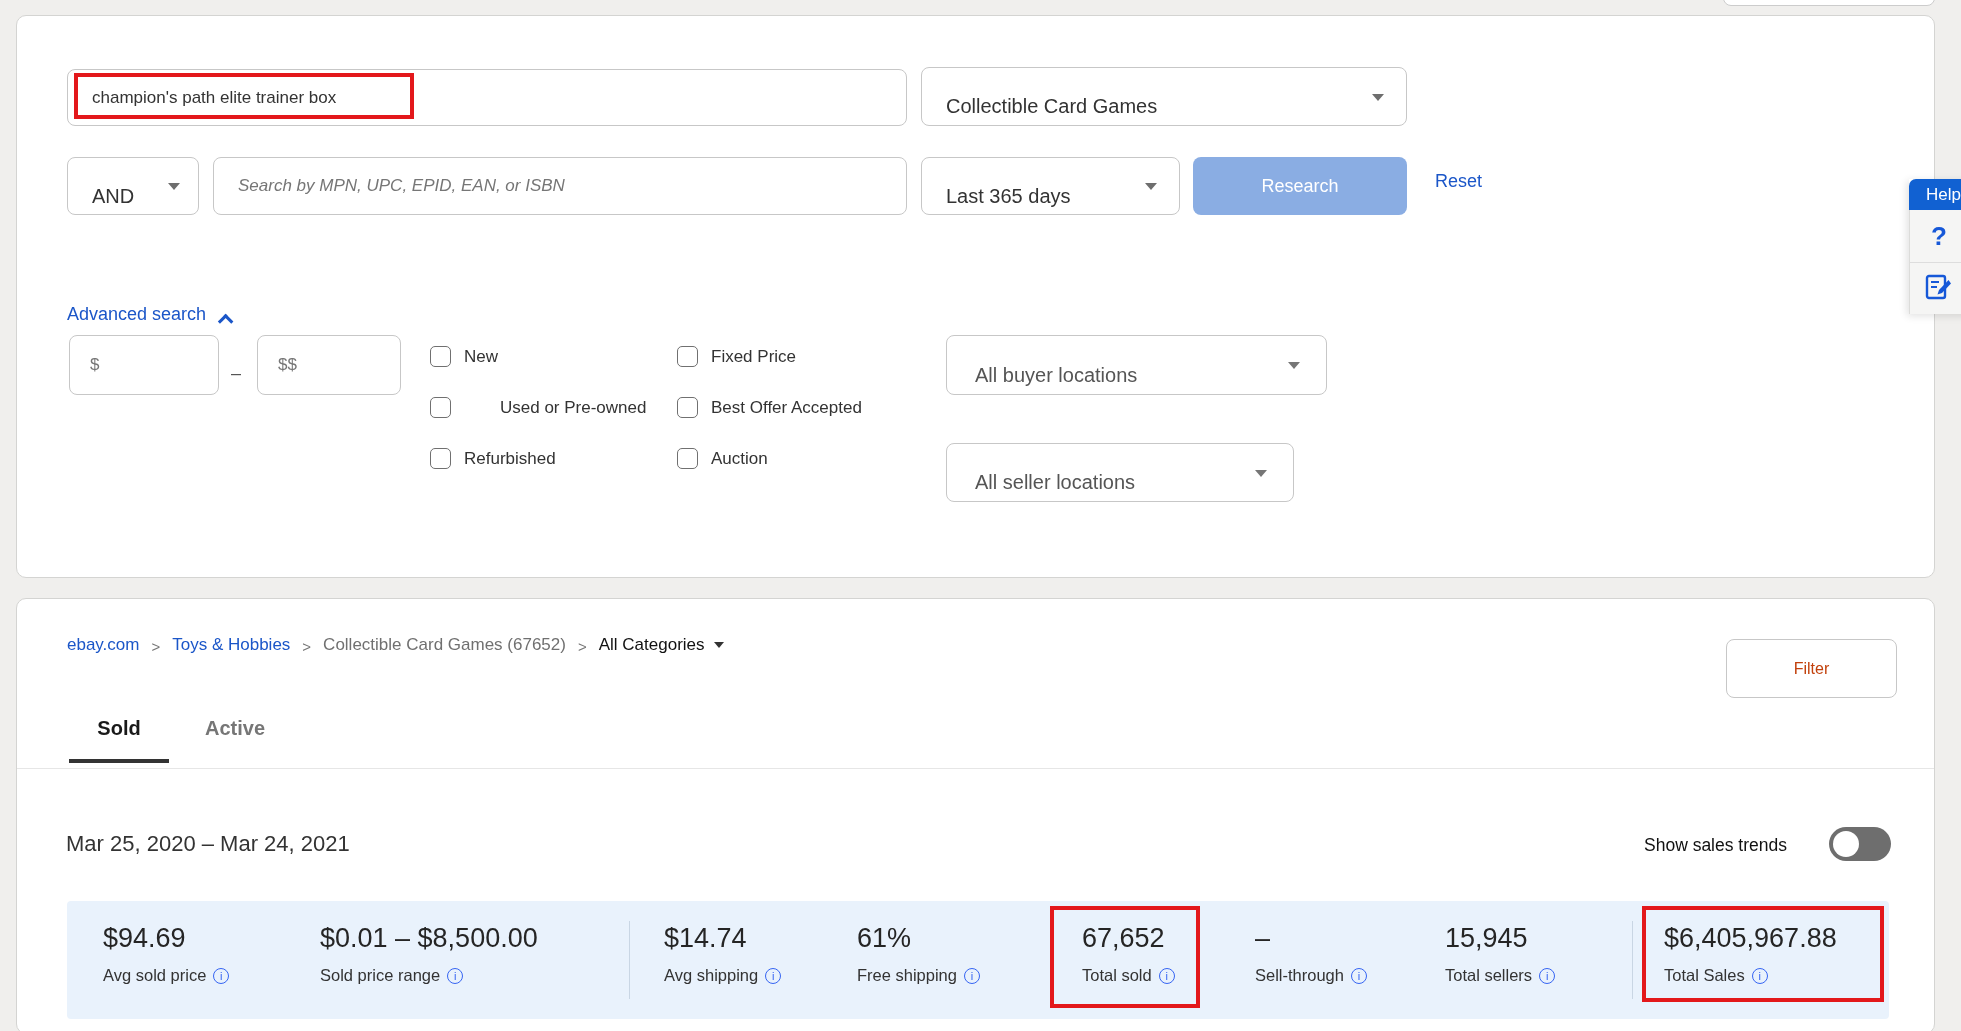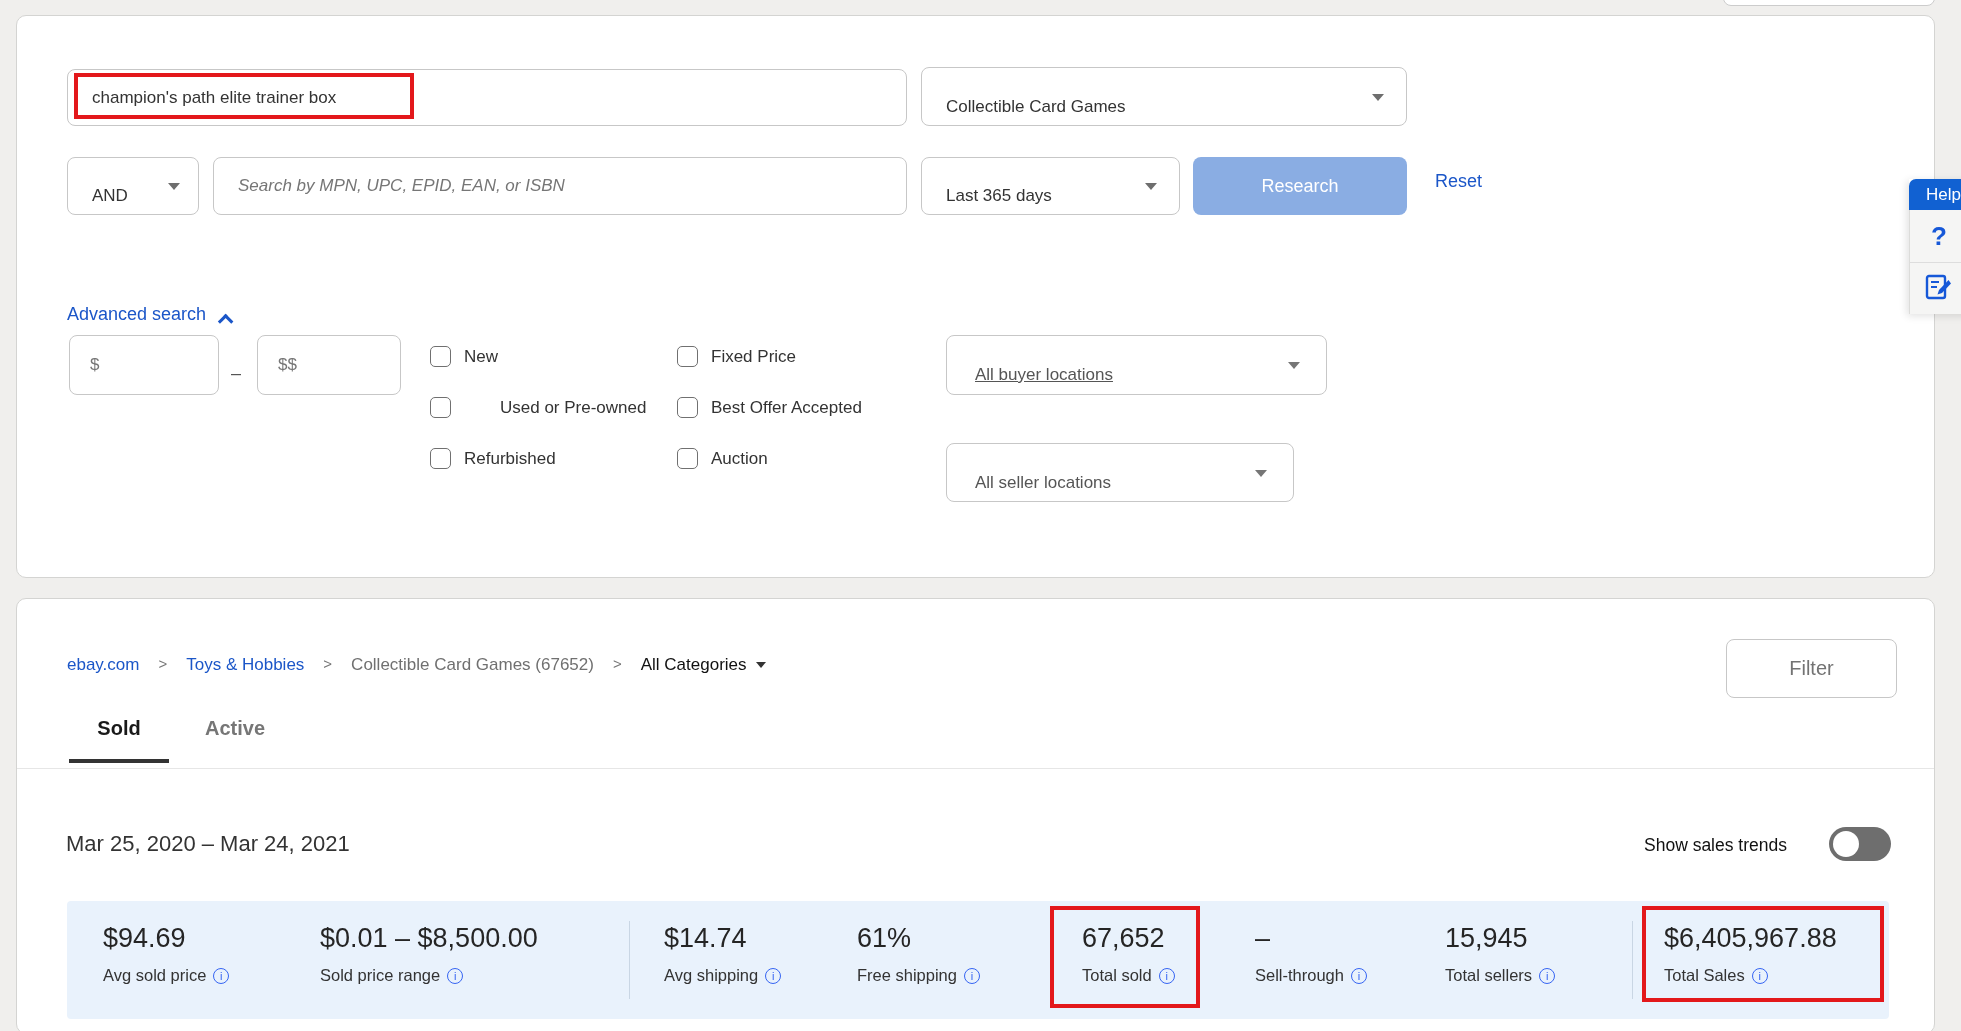--- a/index.html
+++ b/index.html
@@ -14,21 +14,21 @@
   #top-cut-box { position:absolute; left:1723px; top:-5px; width:212px; height:11px;
     background:#fff; border:1px solid #ccc; border-radius:0 0 8px 8px; }
 
   .inputbox { position:absolute; background:#fff; border:1px solid #c7c7c7; border-radius:8px;
     font-size:17px; color:#333; }
   input.inputbox { padding-left:24px; outline:none; }
   input.inputbox::placeholder { color:#767676; opacity:1; }
 
   .ddbox { position:absolute; background:#fff; border:1px solid #c7c7c7; border-radius:8px;
     display:flex; align-items:center; cursor:pointer; }
-  .ddbox .dd-label { padding-left:24px; font-size:17px; color:#333;margin-top:20px; }
+  .ddbox .dd-label { padding-left:24px; font-size:20px; color:#333;margin-top:20px; }
   .ddbox.muted .dd-label { color:#555; }
   .caret-down { position:absolute; right:22px; top:50%; margin-top:-3px; width:0; height:0;
     border-left:6px solid transparent; border-right:6px solid transparent; border-top:7px solid #6e6e6e; }
 
   .blue-link { color:#1b56c8; text-decoration:none; cursor:pointer; }
 
   #research-btn { position:absolute; left:1176px; top:141px; width:214px; height:58px;
     background:#8aade3; border:none; border-radius:8px; color:#fff; font-size:18px;
     font-family:inherit; cursor:pointer; }
 
@@ -38,31 +38,31 @@
   .chevron-up { width:11px; height:11px; border-style:solid; border-color:#1b56c8;
     border-width:3px 3px 0 0; transform:rotate(-45deg) translateY(3px); display:inline-block; }
 
   .dash { position:absolute; left:214px; top:347px; font-size:18px; color:#555; }
 
   .checkbox { position:absolute; width:21px; height:21px; border:1px solid #707070;
     border-radius:5px; background:#fff; cursor:pointer; }
   .cb-label { position:absolute; font-size:17px; color:#333; white-space:nowrap;text-align:right; }
 
   
-  #breadcrumb { position:absolute; left:50px; top:56px; display:flex; align-items:flex-start;
-    gap:19px; font-size:17px; white-space:nowrap; }
+  #breadcrumb { position:absolute; left:50px; top:36px; display:flex; align-items:flex-end;
+    gap:12px; font-size:17px; white-space:nowrap; }
   .crumb-sep { color:#767676; font-size:15px; }
   .crumb-muted { color:#707070; }
   .crumb-current { color:#111; display:flex; align-items:center; gap:9px; cursor:pointer; }
   .caret-down-sm { width:0; height:0; border-left:5px solid transparent; border-right:5px solid transparent;
     border-top:6px solid #333; display:inline-block; }
 
   #filter-btn { position:absolute; left:1709px; top:40px; width:171px; height:59px;
-    background:#fff; border:1px solid #c7c7c7; border-radius:8px; color:#737373;
-    font-size:20px; font-family:inherit; cursor:pointer; }
+    background:#fff; border:1px solid #c7c7c7; border-radius:8px; color:#c2410c;
+    font-size:16px; font-family:inherit; cursor:pointer; }
 
   .tab { position:absolute; top:118px; font-size:20px; font-weight:bold; width:100px;
     text-align:center; cursor:pointer; }
   #tab-sold { left:52px; color:#191919; }
   #tab-active { left:168px; color:#767676; }
   #tab-underline { position:absolute; left:52px; top:160px; width:100px; height:4px; background:#333; }
   #tabs-divider { position:absolute; left:0; top:169px; width:1917px; height:1px; background:#e6e6e6; }
 
   #date-range { position:absolute; left:49px; top:232px; font-size:22px; color:#333; }
 
@@ -147,21 +147,21 @@
     <span class="cb-label" style="left:447px; top:433px;">Refurbished</span>
 
     <span class="checkbox" style="left:660px; top:330px;"></span>
     <span class="cb-label" style="left:694px; top:331px;">Fixed Price</span>
     <span class="checkbox" style="left:660px; top:381px;"></span>
     <span class="cb-label" style="left:694px; top:382px;">Best Offer Accepted</span>
     <span class="checkbox" style="left:660px; top:432px;"></span>
     <span class="cb-label" style="left:694px; top:433px;">Auction</span>
 
     <div class="ddbox muted" style="left:929px; top:319px; width:381px; height:60px;">
-      <span class="dd-label" style="padding-left:28px;text-decoration:underline;">All buyer locations</span>
+      <span class="dd-label" style="padding-left:28px;">All buyer locations</span>
       <span class="caret-down" style="right:26px; border-top-color:#767676;"></span>
     </div>
 
     <div class="ddbox muted" style="left:929px; top:427px; width:348px; height:59px;">
       <span class="dd-label" style="padding-left:28px;">All seller locations</span>
       <span class="caret-down" style="right:26px; border-top-color:#767676;"></span>
     </div>
   </div>
 
   <div id="card-results" class="card">

